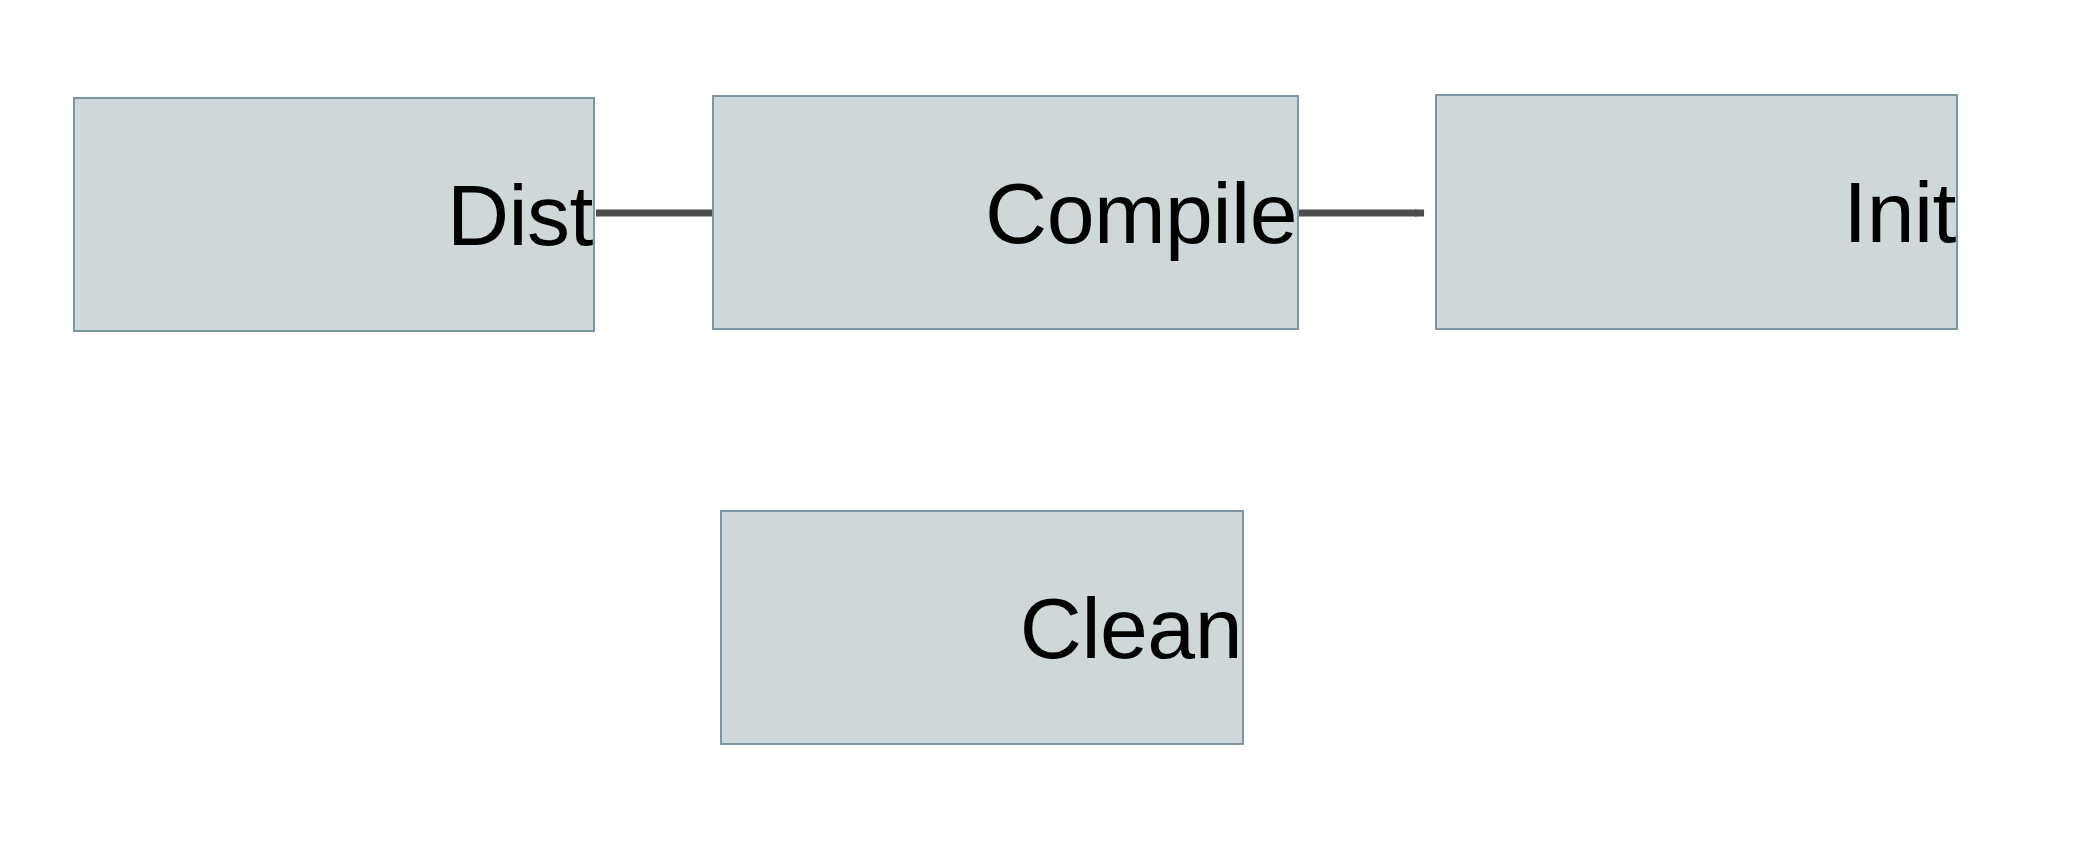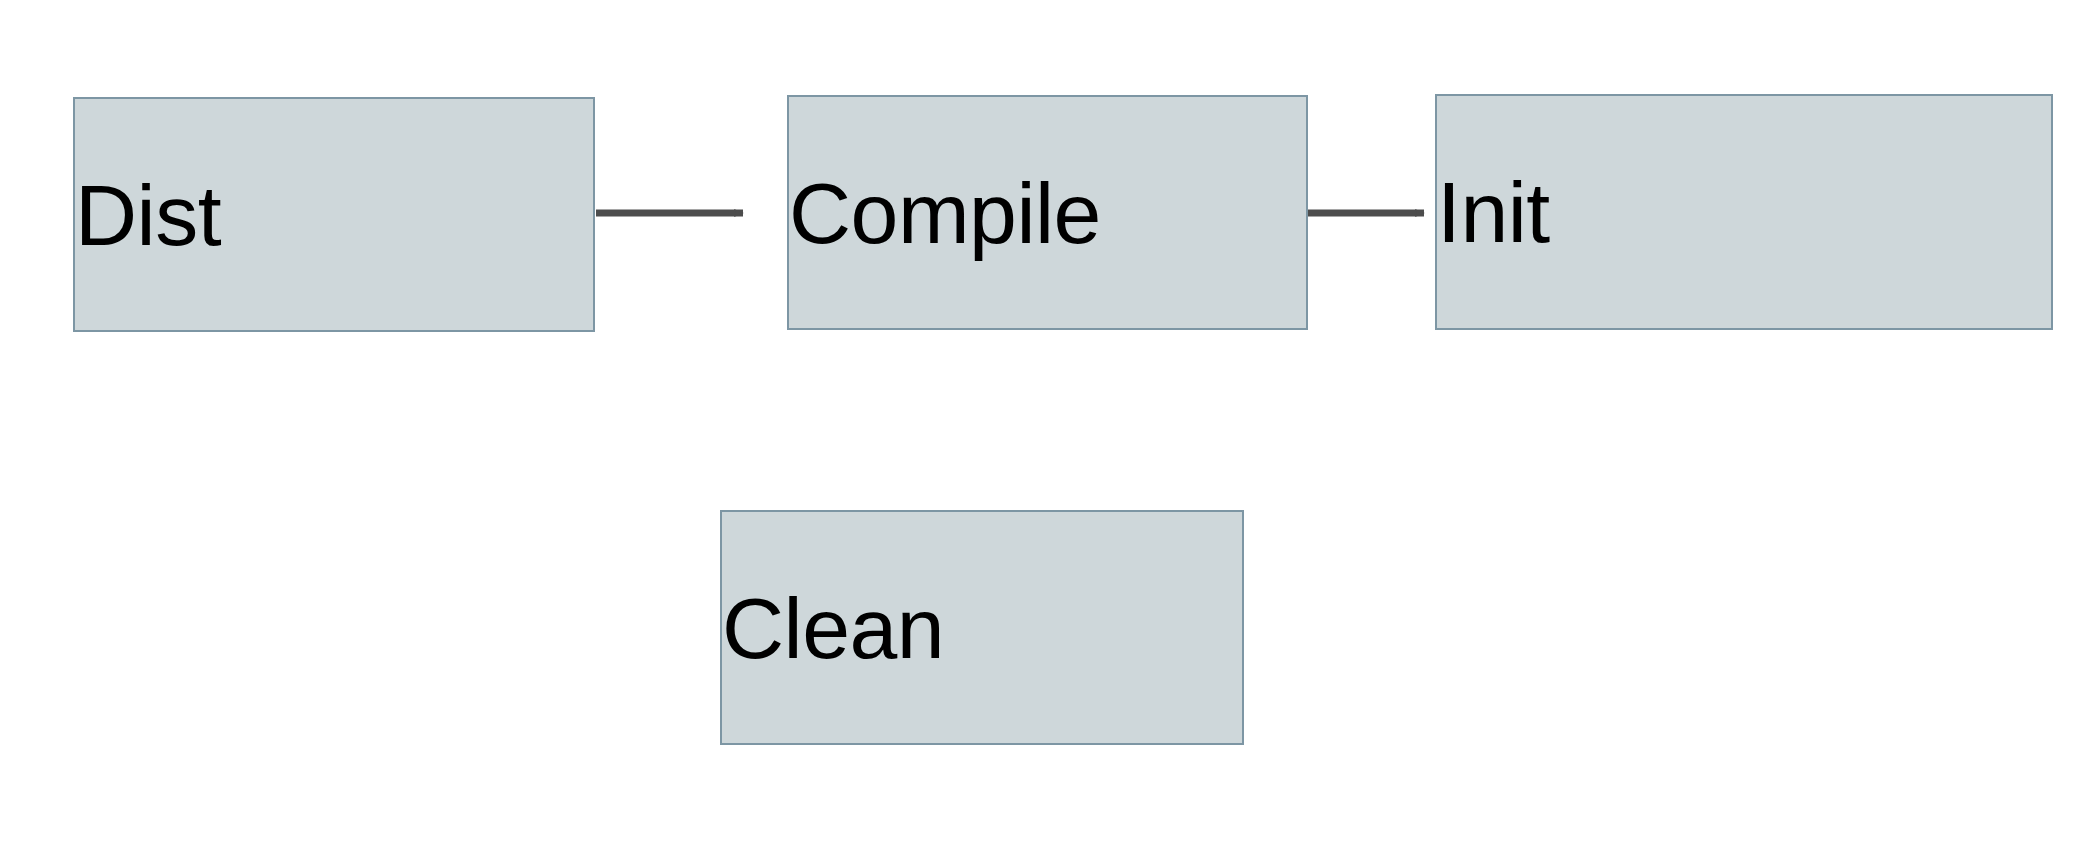--- a/index.html
+++ b/index.html
@@ -18,21 +18,21 @@
     background: #ffffff;
     overflow: hidden;
   }
   .node {
     position: absolute;
     box-sizing: border-box;
     background: #ced7da;
     border: 2px solid #7d96a4;
     display: flex;
     align-items: center;
-    justify-content: flex-start;
+    justify-content: flex-end;
   }
   .node-label {
     font-family: "Liberation Sans", sans-serif;
     font-size: 86px;
     line-height: 1;
     color: #000000;
     letter-spacing: -0.5px;
     white-space: nowrap;
     user-select: none;
   }
@@ -40,22 +40,22 @@
     position: absolute;
     left: 0;
     top: 0;
     width: 2078px;
     height: 848px;
     pointer-events: none;
   }
 
   
   #node-dist    { left: 73px;   top: 97px;  width: 522px; height: 235px; }
-  #node-compile { left: 787px;  top: 95px;  width: 521px; height: 235px; }
-  #node-init    { left: 1435px; top: 94px;  width: 618px; height: 236px; }
+  #node-compile { left: 712px;  top: 95px;  width: 587px; height: 235px; }
+  #node-init    { left: 1435px; top: 94px;  width: 523px; height: 236px; }
   #node-clean   { left: 720px;  top: 510px; width: 524px; height: 235px; }
 </style>
 </head>
 <body>
 
 <div id="canvas">
 
   <svg class="edge-layer" viewBox="0 0 2078 848" xmlns="http://www.w3.org/2000/svg">
     <defs>
       <marker id="arrowhead" markerWidth="10" markerHeight="8" refX="9.2" refY="4" orient="auto" markerUnits="userSpaceOnUse">

